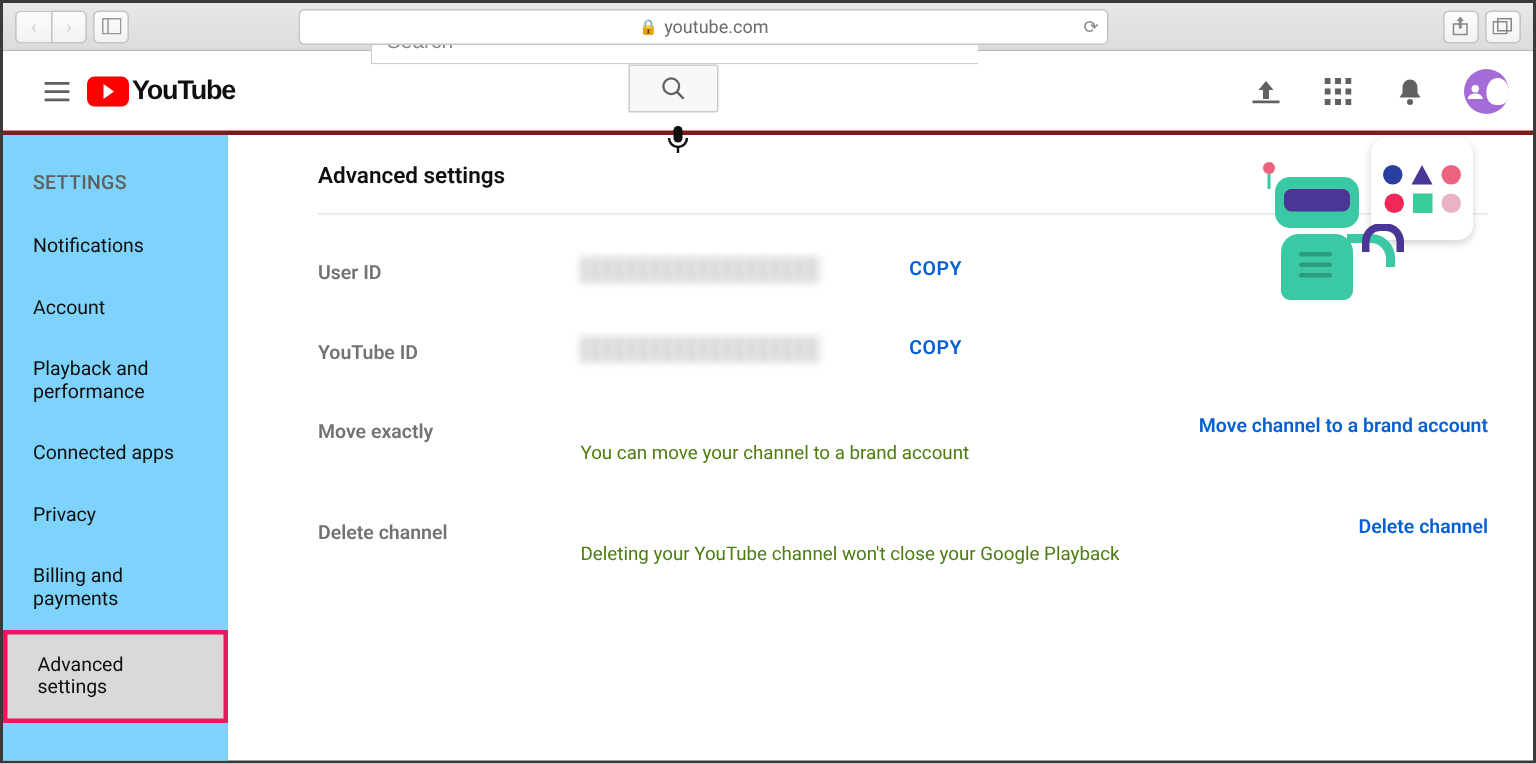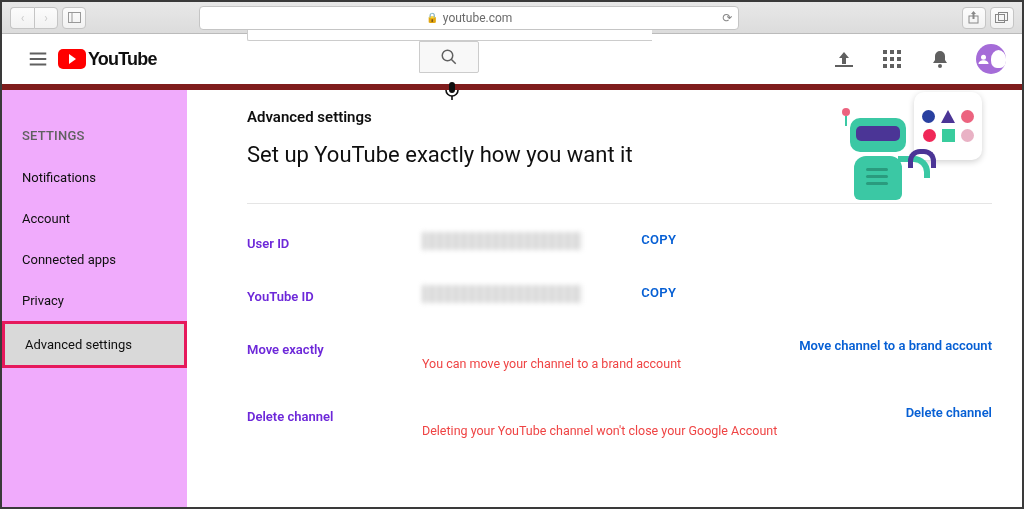--- a/index.html
+++ b/index.html
@@ -12,56 +12,56 @@
 .sf-btn.disabled { color: #ccc; }
 .sf-group { display: flex; }
 .sf-group .sf-btn:first-child { border-radius: 4px 0 0 4px; border-right: 0; }
 .sf-group .sf-btn:last-child { border-radius: 0 4px 4px 0; }
 .sf-addr { flex: 1; max-width: 540px; margin: 0 auto; height: 24px; background: #fff; border: 1px solid #c5c5c5; border-radius: 4px; display: flex; align-items: center; justify-content: center; color: #6b6b6b; font-size: 12px; position: relative; }
 .sf-addr .lock { margin-right: 4px; font-size: 10px; }
 .sf-addr .reload { position: absolute; right: 6px; color: #888; }
 .sf-right { display: flex; gap: 4px; margin-left: auto; }
 
 
-.yt-header { height: 56px; display: flex; align-items: center; padding: 0 16px; border-bottom: 6px solid #7f1d1d; }
+.yt-header { height: 56px; display: flex; align-items: center; padding: 0 16px; border-bottom: 3px solid #7f1d1d; }
 .hamburger { width: 40px; height: 40px; display: flex; align-items: center; justify-content: center; cursor: pointer; }
 .hamburger svg { width: 22px; height: 22px; }
 .yt-logo { display: flex; align-items: center; gap: 2px; cursor: pointer; }
 .yt-logo .play { width: 28px; height: 20px; background: #ff0000; border-radius: 5px; position: relative; }
 .yt-logo .play::after { content: ""; position: absolute; left: 11px; top: 5px; border-left: 7px solid #fff; border-top: 5px solid transparent; border-bottom: 5px solid transparent; }
 .yt-logo .text { font-weight: 700; font-size: 18px; letter-spacing: -0.8px; font-family: Arial; }
 .yt-search { margin: 0 auto; display: flex; align-items: center; flex-direction: column; }
 .yt-search input { width: 405px; height: 32px; border: 1px solid #ccc; border-right: 0; border-radius: 2px 0 0 2px; padding: 0 10px; font-size: 14px; outline: none; }
 .yt-search input::placeholder { color: #888; }
 .yt-search .sbtn { width: 60px; height: 32px; border: 1px solid #ccc; background: #f8f8f8; border-radius: 0 2px 2px 0; display: flex; align-items: center; justify-content: center; }
 .yt-search .mic { width: 36px; height: 36px; display: flex; align-items: center; justify-content: center; margin-left: 6px; }
 .yt-right { display: flex; align-items: center; gap: 24px; margin-left: auto; }
 .yt-right .icon { width: 24px; height: 24px; display: flex; align-items: center; justify-content: center; cursor: pointer; }
 .avatar { width: 30px; height: 30px; border-radius: 50%; background: #a56cd8; display: flex; align-items: center; justify-content: center; }
 .avatar::after { content: ""; width: 18px; height: 18px; background: #fff; border-radius: 50% 50% 40% 40%; mask: none; }
 .avatar svg { width: 18px; height: 18px; fill: #fff; }
 
 
 .content { display: flex; height: calc(100% - 88px); }
-.sidebar { width: 185px; background: #f0abfc; padding-top: 28px; }
+.sidebar { width: 150px; background: #7dd3fc; padding-top: 15px; }
 .sidebar .head { font-size: 13px; font-weight: 500; color: #606060; padding: 10px 20px 14px; letter-spacing: 0.2px; }
 .sidebar .item { padding: 13px 20px; font-size: 13px; color: #0f0f0f; cursor: pointer; }
 .sidebar .item.active { background: #d9d9d9; border: 3px solid #e6195c; font-weight: 400; }
 
 .main { flex: 1; padding: 18px 30px 0 60px; position: relative; }
 .main h1.small { font-size: 15px; font-weight: 600; margin-bottom: 16px; }
 .main h2.big { font-size: 22px; font-weight: 400; margin-bottom: 36px; }
 .hr { border-top: 1px solid #e5e5e5; margin-bottom: 28px; }
 .row { display: flex; align-items: flex-start; margin-bottom: 34px; }
-.row .label { width: 175px; font-size: 13px; font-weight: 600; color: #6d28d9; padding-top: 4px; }
+.row .label { width: 175px; font-size: 13px; font-weight: 600; color: #737373; padding-top: 4px; }
 .row .value { flex: 1; }
 .blurbox { width: 160px; height: 18px; background: repeating-linear-gradient(90deg,#d4d4d4 0 4px,#e9e9e9 4px 8px); filter: blur(2.5px); display: inline-block; vertical-align: middle; }
 .copy { color: #065fd4; font-size: 13px; font-weight: 600; margin-left: 56px; letter-spacing: 0.3px; cursor: pointer; }
 .linkline { color: #065fd4; font-size: 13px; font-weight: 600; cursor: pointer; text-align: right; }
-.sub { color: #ef4444; font-size: 12.5px; margin-top: 3px; }
+.sub { color: #4d7c0f; font-size: 12.5px; margin-top: 3px; }
 
 
 .robot { position: absolute; right: 40px; top: 2px; width: 150px; height: 150px; }
 .robot .panel { position: absolute; right: 0; top: 0; width: 68px; height: 68px; background: #fff; border-radius: 10px; box-shadow: 0 2px 6px rgba(0,0,0,0.18); display:flex; flex-wrap:wrap; align-content:center; justify-content:center; gap:6px; padding:8px; }
 .robot .panel .c1{width:13px;height:13px;border-radius:50%;background:#2940a0;}
 .robot .panel .c2{width:0;height:0;border-left:7px solid transparent;border-right:7px solid transparent;border-bottom:13px solid #4b3596;}
 .robot .panel .c3{width:13px;height:13px;border-radius:50%;background:#ec637f;}
 .robot .panel .c4{width:13px;height:13px;border-radius:50%;background:#f02858;}
 .robot .panel .c5{width:13px;height:13px;background:#39cc9d;}
 .robot .panel .c6{width:13px;height:13px;border-radius:50%;background:#e9b2c5;}
@@ -171,28 +171,29 @@
           </svg>
       </div>
     </div>
   </div>
 
   <div class="content">
     <div class="sidebar">
       <div class="head">SETTINGS</div>
       <div class="item"><span>Notifications</span></div>
       <div class="item"><span>Account</span></div>
+      <div class="item"><span>Playback and performance</span></div>
       <div class="item"><span>Connected apps</span></div>
       <div class="item"><span>Privacy</span></div>
+      <div class="item"><span>Billing and payments</span></div>
       <div class="item active"><span>Advanced settings</span></div>
     </div>
 
     <div class="main">
       <h1 class="small">Advanced settings</h1>
-      <h2 class="big">Set up YouTube exactly how you want it</h2>
 
       <div class="robot">
         <div class="panel">
             <div class="c1"></div>
             <div class="c2"></div>
             <div class="c3"></div>
             <div class="c4"></div>
             <div class="c5"></div>
             <div class="c6"></div>
           </div>
@@ -226,20 +227,20 @@
         <div class="value">
           <div class="linkline">Move channel to a brand account</div>
           <div class="sub">You can move your channel to a brand account</div>
         </div>
       </div>
 
       <div class="row" style="margin-bottom:12px">
         <div class="label">Delete channel</div>
         <div class="value">
           <div class="linkline">Delete channel</div>
-          <div class="sub">Deleting your YouTube channel won't close your Google Account</div>
+          <div class="sub">Deleting your YouTube channel won't close your Google Playback</div>
         </div>
       </div>
 
     </div>
   </div>
 
 </div>
 
 </body></html>

